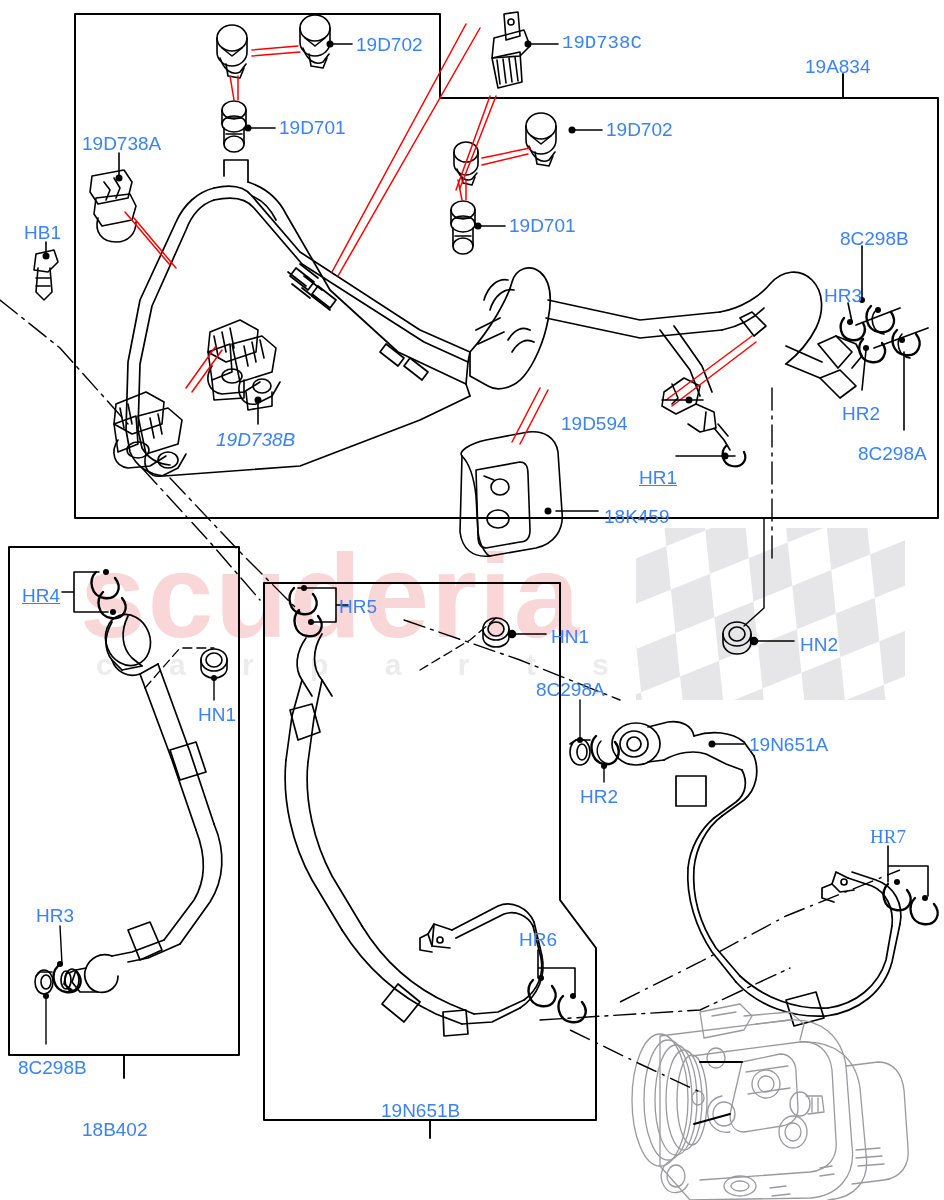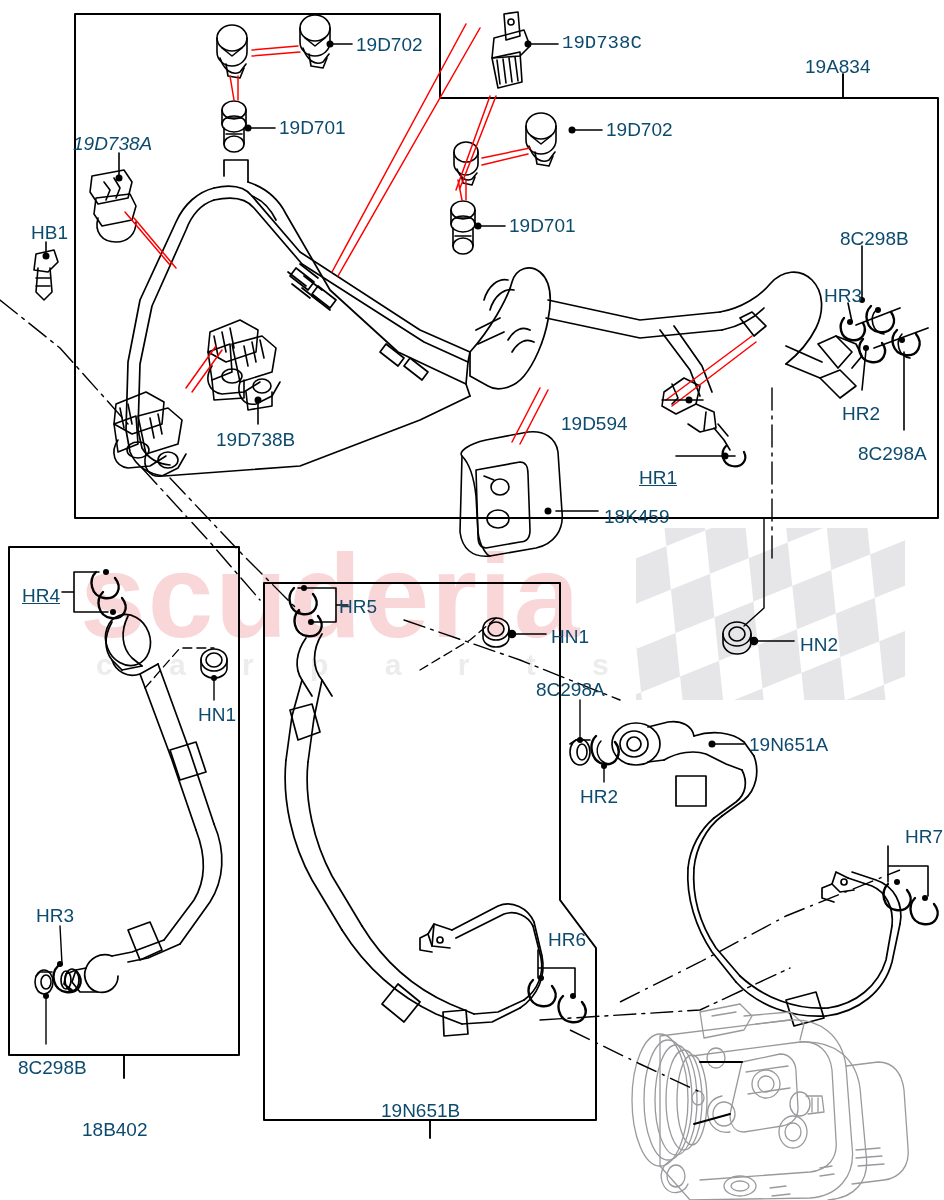--- a/index.html
+++ b/index.html
@@ -11,21 +11,21 @@
     background:#ffffff;
     overflow:hidden;
   }
   #sheet svg.layer{
     position:absolute;left:0;top:0;
     width:944px;height:1200px;
     overflow:visible;
   }
   .lbl{
     position:absolute;
-    color:#0c4a6e;
+    color:#3b82f6;
     font-family:"Liberation Sans",sans-serif;
     font-size:19px;
     line-height:19px;
     white-space:nowrap;
     letter-spacing:0px;
   }
   .wm-scuderia{
     position:absolute;
     left:80px; top:528px;
     font-family:"Liberation Sans",sans-serif;
@@ -582,40 +582,40 @@
       <path d="M620,1002 L700,962 L786,916 L900,870"></path>
     </g>
   </svg>
 
   <div>
     <div class="lbl" style="left:356px;top:35px;">19D702</div>
     <div class="lbl" style="left:562px;top:34px;font-family:Liberation Mono, monospace;">19D738C</div>
     <div class="lbl" style="left:805px;top:57px;text-align:center;">19A834</div>
     <div class="lbl" style="left:279px;top:118px;">19D701</div>
     <div class="lbl" style="left:606px;top:120px;">19D702</div>
-    <div class="lbl" style="left:73px;top:134px;font-style:italic;">19D738A</div>
+    <div class="lbl" style="left:82px;top:134px;">19D738A</div>
     <div class="lbl" style="left:509px;top:216px;">19D701</div>
-    <div class="lbl" style="left:31px;top:223px;">HB1</div>
+    <div class="lbl" style="left:24px;top:223px;">HB1</div>
     <div class="lbl" style="left:840px;top:229px;">8C298B</div>
     <div class="lbl" style="left:824px;top:286px;">HR3</div>
     <div class="lbl" style="left:561px;top:414px;">19D594</div>
     <div class="lbl" style="left:842px;top:404px;">HR2</div>
-    <div class="lbl" style="left:216px;top:430px;">19D738B</div>
+    <div class="lbl" style="left:216px;top:430px;font-style:italic;">19D738B</div>
     <div class="lbl" style="left:639px;top:468px;text-decoration:underline;">HR1</div>
     <div class="lbl" style="left:858px;top:444px;">8C298A</div>
     <div class="lbl" style="left:604px;top:507px;text-align:right;">18K459</div>
     <div class="lbl" style="left:22px;top:586px;text-decoration:underline;">HR4</div>
     <div class="lbl" style="left:339px;top:597px;text-align:center;">HR5</div>
     <div class="lbl" style="left:551px;top:627px;">HN1</div>
     <div class="lbl" style="left:800px;top:635px;">HN2</div>
     <div class="lbl" style="left:536px;top:680px;">8C298A</div>
     <div class="lbl" style="left:198px;top:705px;">HN1</div>
     <div class="lbl" style="left:749px;top:735px;">19N651A</div>
     <div class="lbl" style="left:580px;top:787px;">HR2</div>
-    <div class="lbl" style="left:905px;top:827px;">HR7</div>
+    <div class="lbl" style="left:870px;top:827px;font-family:Liberation Serif, serif;">HR7</div>
     <div class="lbl" style="left:36px;top:906px;">HR3</div>
-    <div class="lbl" style="left:519px;top:930px;margin-left:29px;">HR6</div>
+    <div class="lbl" style="left:519px;top:930px;">HR6</div>
     <div class="lbl" style="left:18px;top:1058px;">8C298B</div>
     <div class="lbl" style="left:82px;top:1085px;margin-top:35px;">18B402</div>
     <div class="lbl" style="left:381px;top:1101px;">19N651B</div>
   </div>
 
 </div>
 
 </body></html>

